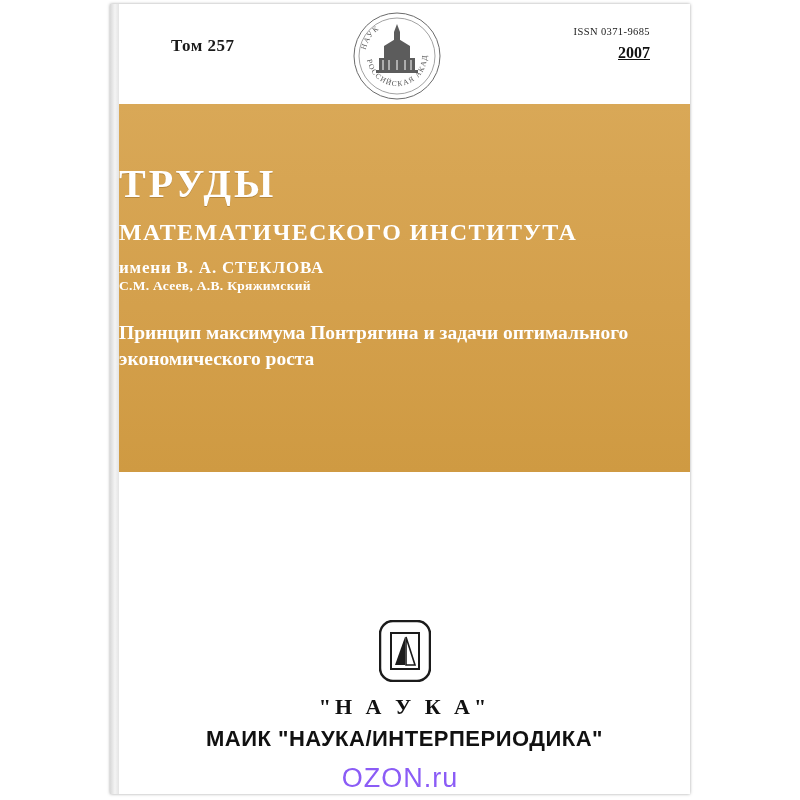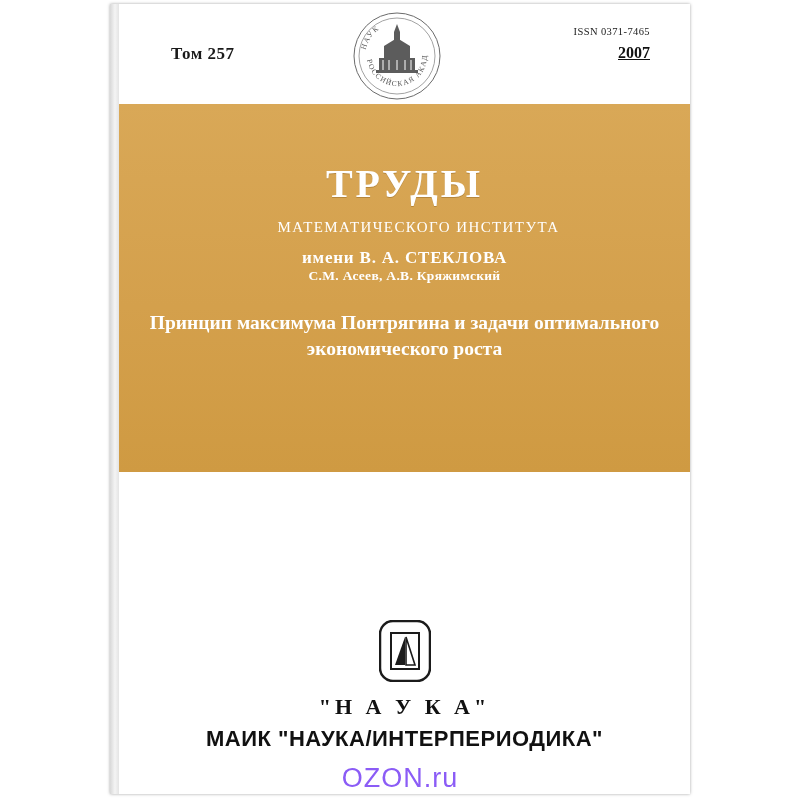--- a/index.html
+++ b/index.html
@@ -43,21 +43,21 @@
   .header {
     position: absolute;
     left: 9px;
     top: 0;
     right: 0;
     height: 100px;
   }
   .volume {
     position: absolute;
     left: 52px;
-    top: 40px;
+    top: 32px;
     font-size: 17px;
     font-weight: bold;
     color: #1a1a1a;
     letter-spacing: 0.5px;
   }
   .issn {
     position: absolute;
     right: 40px;
     top: 22px;
     font-size: 10.5px;
@@ -90,38 +90,37 @@
     left: 9px;
     top: 100px;
     width: 571px;
     height: 368px;
     background: linear-gradient(to bottom, #d8a755 0%, #d7a busy 0%, #d6a452 40%, #cf9c45 100%);
     background: linear-gradient(to bottom, #d9a857 0%, #d4a04c 55%, #cf9a42 100%);
   }
   .panel-inner {
     position: absolute;
     left: 0; top: 0; right: 0; bottom: 0;
-    text-align: center;
+    text-align: left;
     color: #ffffff;
   }
   .t-trudy {
     margin-top: 56px;
     font-size: 40px;
     font-weight: bold;
     letter-spacing: 3px;
     color: #ffffff;
     text-shadow: 0 1px 0 rgba(120,80,20,0.35);
   }
   .t-inst {
     margin-top: 12px;
-    font-size: 15px;
-    font-weight: normal;
+    font-size: 24px;
+    font-weight: bold;
     letter-spacing: 1.4px;
     color: #ffffff;
-    margin-left: 28px;
   }
   .t-imeni {
     margin-top: 12px;
     font-size: 17px;
     font-weight: bold;
     letter-spacing: 0.8px;
     color: #ffffff;
   }
   .t-authors {
     font-size: 13.5px;
@@ -246,21 +245,21 @@
           </defs>
           <text font-family="Liberation Serif, serif" font-size="7.5" fill="#555" letter-spacing="1.4">
             <textPath href="#arcTop" startOffset="6%">НАУК</textPath>
           </text>
           <text font-family="Liberation Serif, serif" font-size="7.5" fill="#555" letter-spacing="1.2">
             <textPath href="#arcBottom" startOffset="4%">РОССИЙСКАЯ АКАДЕМИЯ</textPath>
           </text>
         </svg>
       </div>
 
-      <div class="issn">ISSN 0371-7465</div>
+      <div class="issn">ISSN 0371-9685</div>
       <div class="year">2007</div>
     </div>
 
     <div class="panel">
       <div class="panel-inner">
         <div class="t-trudy">ТРУДЫ</div>
         <div class="t-inst">МАТЕМАТИЧЕСКОГО ИНСТИТУТА</div>
         <div class="t-imeni">имени В. А. СТЕКЛОВА</div>
         <div class="t-authors">С.М. Асеев, А.В. Кряжимский</div>
         <div class="t-title">Принцип максимума Понтрягина и задачи оптимального экономического роста</div>

